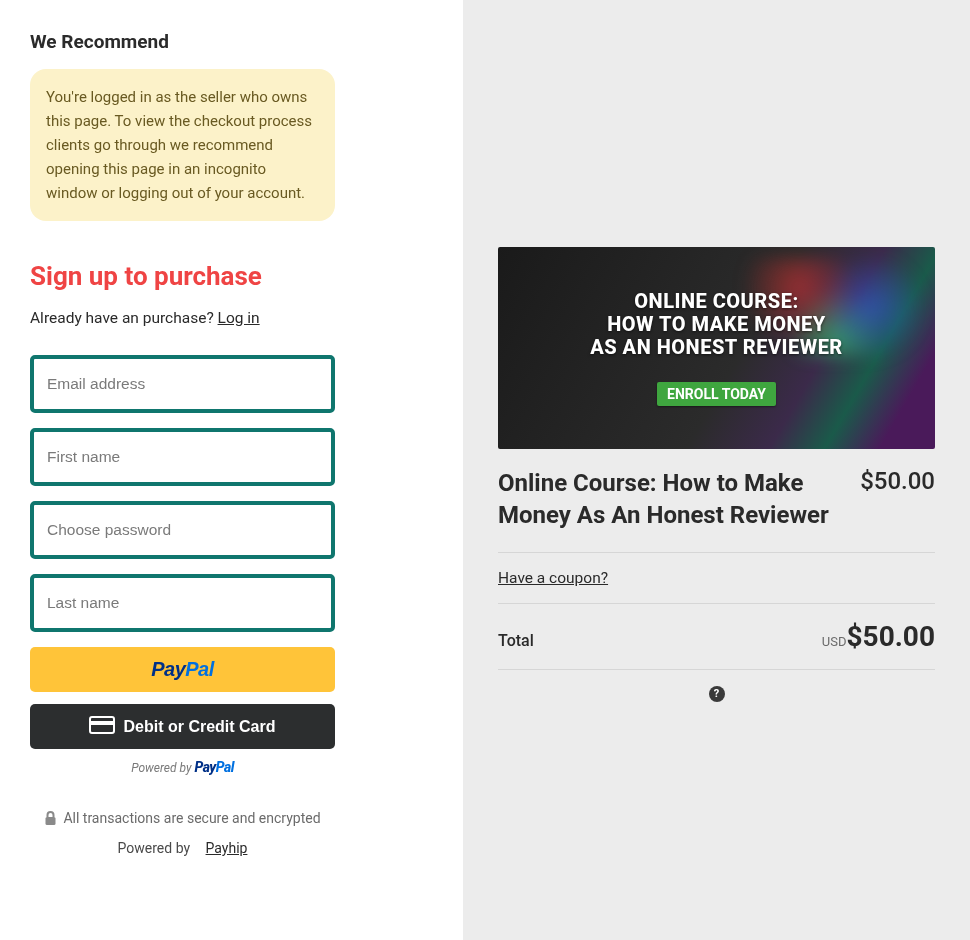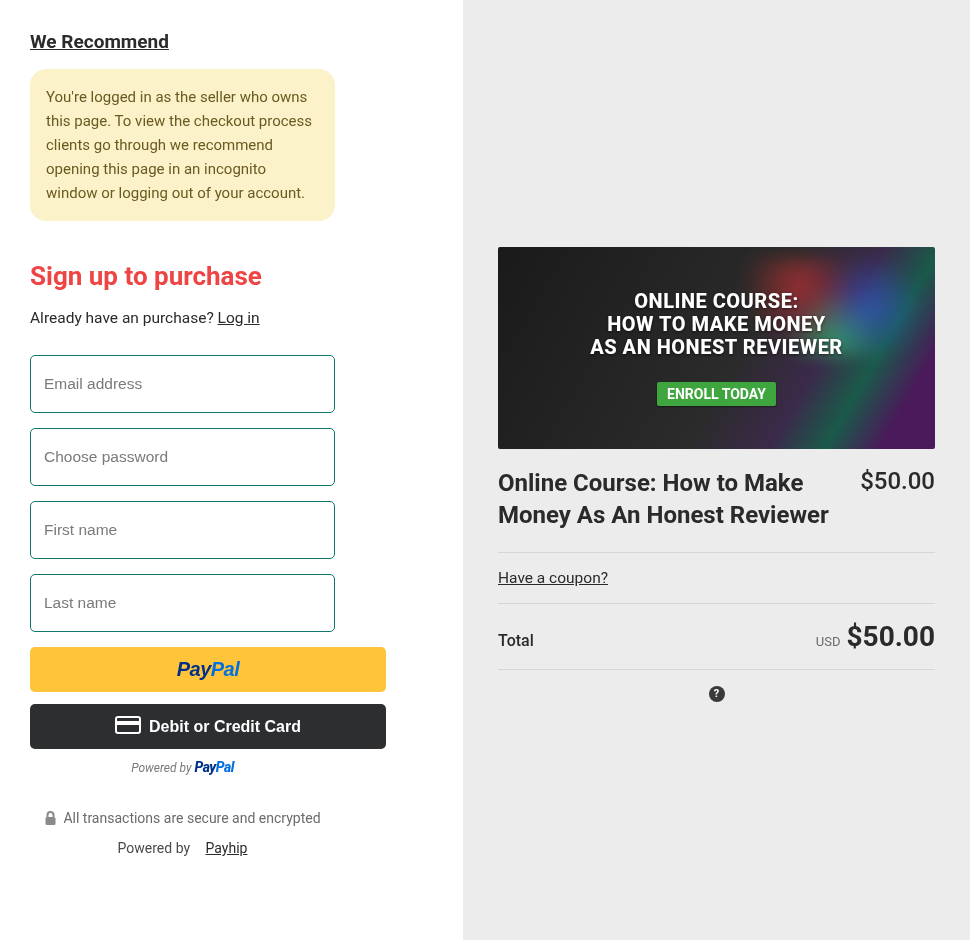--- a/index.html
+++ b/index.html
@@ -1,45 +1,45 @@
 <!DOCTYPE html>
 <html><head>
   <meta charset="utf-8">
   <style>
     * { box-sizing: border-box; margin: 0; padding: 0; }
     body { font-family: -apple-system, BlinkMacSystemFont, "Segoe UI", Roboto, Helvetica, Arial, sans-serif; color: #2a2a2a; width: 970px; height: 940px; overflow: hidden; display: flex; }
     .left-panel { width: 463px; background: #fff; padding: 30px 30px 30px 30px; overflow-y: auto; }
     .right-panel { flex: 1; background: #ececec; padding: 30px 35px 48px 35px; display: flex; flex-direction: column; }
     .right-spacer { height: 217px; }
-    .section-heading { font-size: 19px; font-weight: 700; color: #2b2b2b; margin-bottom: 16px; text-decoration: underline; }
+    .section-heading { font-size: 19px; font-weight: 700; color: #2b2b2b; margin-bottom: 16px; }
     .info-box { background: #fcf2c9; border-radius: 16px; padding: 16px 16px; font-size: 15px; line-height: 1.6; color: #695a22; margin-bottom: 40px; width: 305px; }
     .signup-heading { font-size: 26px; font-weight: 700; color: #ef4444; margin-bottom: 18px; }
     .login-prompt { font-size: 15.5px; color: #2a2a2a; margin-bottom: 28px; }
     .login-prompt a { color: #2a2a2a; text-decoration: underline; }
-    .form-input { width: 305px; height: 58px; border: 1px solid #0f766e; border-radius: 5px; padding: 0 13px; font-size: 15.5px; color: #7a7a7a; margin-bottom: 15px; display: block; outline: none; }
+    .form-input { width: 305px; height: 58px; border: 4px solid #0f766e; border-radius: 5px; padding: 0 13px; font-size: 15.5px; color: #7a7a7a; margin-bottom: 15px; display: block; outline: none; }
     .form-input::placeholder { color: #7a7a7a; }
-    .btn { width: 356px; height: 45px; border: none; border-radius: 5px; display: flex; align-items: center; justify-content: center; cursor: pointer; font-size: 16px; font-weight: 600; }
+    .btn { width: 305px; height: 45px; border: none; border-radius: 5px; display: flex; align-items: center; justify-content: center; cursor: pointer; font-size: 16px; font-weight: 600; }
     .btn-paypal { background: #ffc439; margin-bottom: 12px; }
     .btn-card { background: #2c2e2f; color: #fff; margin-bottom: 10px; }
     .powered-paypal { width: 305px; text-align: center; font-size: 12px; color: #7a7a7a; font-style: italic; margin-bottom: 35px; }
     .secure-row { width: 305px; text-align: center; font-size: 14px; color: #6b6b6b; margin-bottom: 14px; display: flex; align-items: center; justify-content: center; gap: 6px; }
     .powered-row { width: 305px; text-align: center; font-size: 14px; color: #4a4a4a; }
     .powered-row a { color: #2a2a2a; text-decoration: underline; padding-left: 12px; }
     .product-image { width: 100%; height: 202px; background: linear-gradient(120deg, #1a1a1a 0%, #2b2b2b 55%, #3b2a4a 70%, #1a5a4a 80%, #4a1a5a 90%); border-radius: 2px; margin-bottom: 18px; display: flex; flex-direction: column; align-items: center; justify-content: center; color: #fff; position: relative; overflow: hidden; }
     .product-image::before { content: ""; position: absolute; right: 10px; top: 10px; width: 180px; height: 100px; background: radial-gradient(circle at 30% 30%, rgba(255,50,50,0.5), transparent 40%), radial-gradient(circle at 70% 50%, rgba(50,100,255,0.5), transparent 40%), radial-gradient(circle at 50% 80%, rgba(50,255,120,0.5), transparent 40%); filter: blur(8px); }
     .product-image-title { font-size: 20px; font-weight: 800; line-height: 1.15; text-align: center; text-shadow: 0 1px 3px rgba(0,0,0,0.6); letter-spacing: 0.5px; z-index: 1; }
     .enroll-badge { margin-top: 23px; background: #3fa63f; color: #fff; font-size: 14px; font-weight: 700; padding: 4px 10px; border-radius: 2px; box-shadow: 0 1px 2px rgba(0,0,0,0.4); z-index: 1; }
     .product-row { display: flex; justify-content: space-between; gap: 20px; margin-bottom: 20px; }
     .product-title { font-size: 24px; font-weight: 700; line-height: 1.35; color: #2a2a2a; flex: 1; }
     .product-price { font-size: 24px; font-weight: 500; color: #2a2a2a; white-space: nowrap; }
     .divider { border: none; border-top: 1px solid #d6d6d6; margin: 0; }
     .coupon-link { display: block; padding: 16px 0; font-size: 15.5px; color: #2a2a2a; text-decoration: underline; }
     .total-row { display: flex; justify-content: space-between; align-items: baseline; padding: 16px 0; }
     .total-label { font-size: 16px; font-weight: 500; color: #2a2a2a; }
-    .total-right { display: flex; align-items: baseline; gap: 6px; }
+    .total-right { display: flex; align-items: baseline; }
     .total-currency { font-size: 13px; color: #6b6b6b; }
     .total-amount { font-size: 28px; font-weight: 700; color: #2a2a2a; }
     .help-row { text-align: center; font-size: 13.5px; color: #4a4a4a; padding-top: 16px; display: flex; align-items: center; justify-content: center; gap: 8px; }
     .help-row a { color: #2a2a2a; text-decoration: underline; }
     .help-icon { width: 16px; height: 16px; background: #3a3a3a; border-radius: 50%; color: #fff; font-size: 11px; font-weight: 700; display: inline-flex; align-items: center; justify-content: center; }
     .paypal-logo { font-style: italic; font-weight: 800; font-size: 20px; letter-spacing: -0.5px; }
     .paypal-logo .pp1 { color: #003087; }
     .paypal-logo .pp2 { color: #0070e0; }
     .paypal-small { font-style: italic; font-weight: 800; font-size: 14px; letter-spacing: -0.5px; }
     .paypal-small .pp1 { color: #003087; }
@@ -53,22 +53,22 @@
 <div class="left-panel">
   <h3 class="section-heading">We Recommend</h3>
   <div class="info-box">You're logged in as the seller who owns this page. To view the checkout process clients go through we recommend opening this page in an incognito window or logging out of your account.</div>
 
   <h2 class="signup-heading">Sign up to purchase</h2>
   <p class="login-prompt">
     <span>Already have an purchase? </span><a href="#">Log in</a>
   </p>
 
   <input class="form-input" type="email" placeholder="Email address" style="">
+  <input class="form-input" type="text" placeholder="First name" style="">
   <input class="form-input" type="password" placeholder="Choose password" style="">
-  <input class="form-input" type="text" placeholder="First name" style="">
   <input class="form-input" type="text" placeholder="Last name" style="">
 
   <button class="btn btn-paypal">
     <span class="paypal-logo"><span class="pp1">Pay</span><span class="pp2">Pal</span></span>
   </button>
 
   <button class="btn btn-card">
     <span class="card-icon">
       <svg width="26" height="18" viewBox="0 0 26 18">
           <rect x="1" y="1" width="24" height="16" rx="2" fill="none" stroke="#fff" stroke-width="2"></rect>

